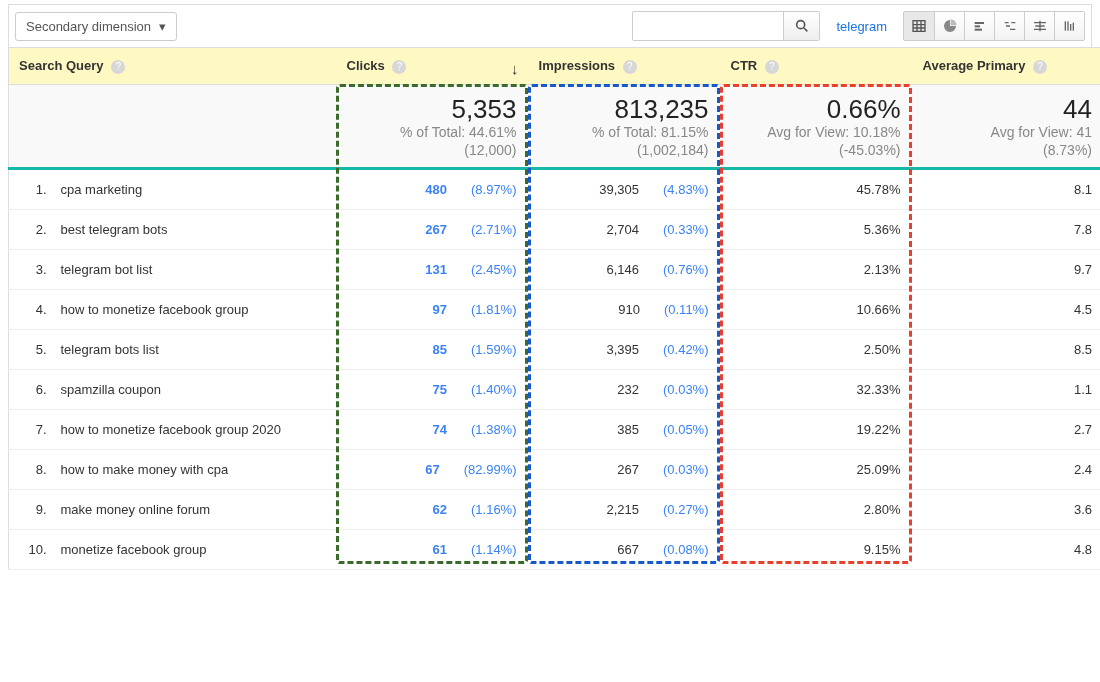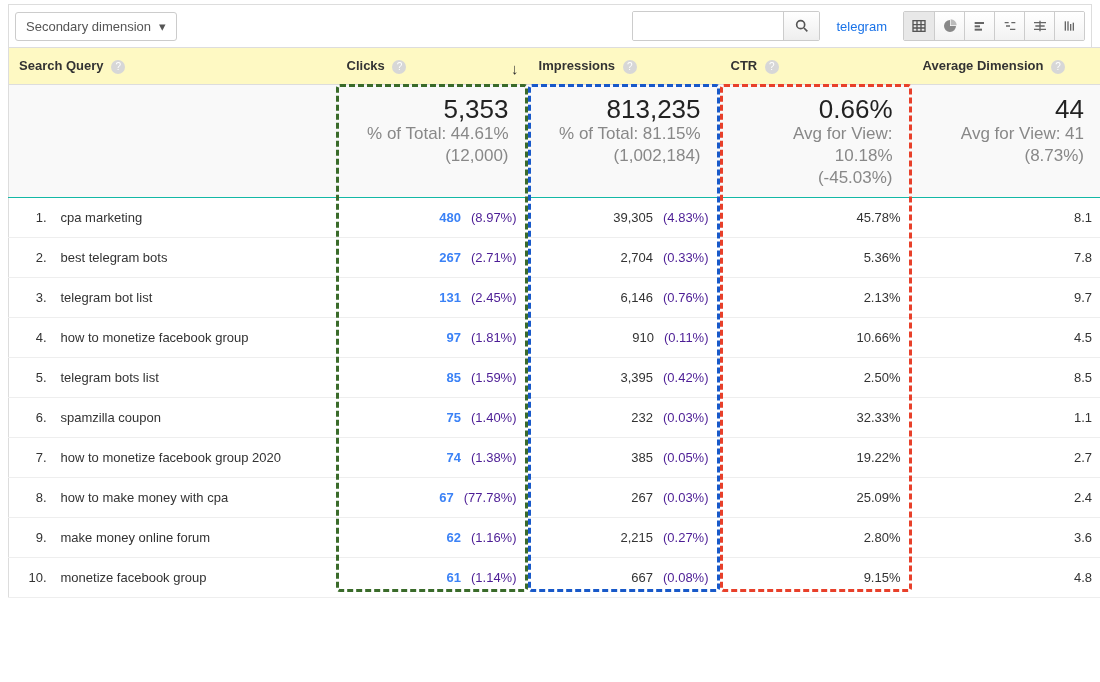--- a/index.html
+++ b/index.html
@@ -107,35 +107,35 @@
     font-size: 10px;
     align-items: center; justify-content: center;
     margin-left: 4px;
     font-weight: normal;
   }
   th.metric, td.metric, td.summary { text-align: right; }
   th.metric .mh-inner { text-align: left; }
   .sort-ic { position: absolute; right: 10px; top: 12px; color:#333; font-size: 15px; font-weight: bold; }
   tr.summaryrow td {
     background: #f9f9f9;
-    border-bottom: 1px solid #14b8a6;
-    padding: 10px 20px 8px 12px;
+    border-bottom: 3px solid #14b8a6;
+    padding: 10px 12px 8px 12px;
     vertical-align: top;
   }
   .bignum { font-size: 26px; color: #222; display: block; line-height: 1.1; }
-  .subtext { color: #888; font-size: 17px; line-height: 1.3; }
+  .subtext { color: #888; font-size: 14px; line-height: 1.3; }
   tbody tr.data td {
     border-bottom: 1px solid #eee;
     padding: 12px 12px;
     vertical-align: middle;
   }
   td.idx { text-align: right; color: #333; padding-right: 2px !important; }
   td.query { color: #333; }
   td.metric .val { font-weight: bold; color: #3b82f6; }
-  td.metric .pct { color: #4c1d95; margin-left: 10px; }
+  td.metric .pct { color: #3b82f6; margin-left: 24px; }
   td.firstsum { background: #f9f9f9; }
 
   
   .hl { position: absolute; top: 80px; bottom: 6px; border: 3px dashed; border-radius: 4px; pointer-events:none; }
   .hl-green { border-color: #3a6b2a; }
   .hl-blue  { border-color: #1859c9; }
   .hl-red   { border-color: #e8402a; }
 
   .wrap { position: relative; }
 
@@ -235,21 +235,21 @@
         </th>
         <th class="metric">
           <div class="mh-inner"><span>Impressions</span>
           <span class="help">?</span></div>
         </th>
         <th class="metric">
           <div class="mh-inner"><span>CTR</span>
           <span class="help">?</span></div>
         </th>
         <th class="metric">
-          <div class="mh-inner"><span>Average Dimension</span>
+          <div class="mh-inner"><span>Average Primary</span>
           <span class="help">?</span></div>
         </th>
       </tr>
     </thead>
     <tbody>
       <tr class="summaryrow">
         <td colspan="2" class="firstsum"></td>
         <td class="summary">
           <span class="bignum">5,353</span>
           <span class="subtext"><span>% of Total: 44.61%</span><br><span>(12,000)</span></span>
@@ -320,21 +320,21 @@
             <td class="idx">7.</td>
             <td class="query">how to monetize facebook group 2020</td>
             <td class="metric"><span class="val">74</span><span class="pct">(1.38%)</span></td>
             <td class="metric"><span>385</span><span class="pct">(0.05%)</span></td>
             <td class="metric">19.22%</td>
             <td class="metric">2.7</td>
           </tr>
           <tr class="data">
             <td class="idx">8.</td>
             <td class="query">how to make money with cpa</td>
-            <td class="metric"><span class="val">67</span><span class="pct">(77.78%)</span></td>
+            <td class="metric"><span class="val">67</span><span class="pct">(82.99%)</span></td>
             <td class="metric"><span>267</span><span class="pct">(0.03%)</span></td>
             <td class="metric">25.09%</td>
             <td class="metric">2.4</td>
           </tr>
           <tr class="data">
             <td class="idx">9.</td>
             <td class="query">make money online forum</td>
             <td class="metric"><span class="val">62</span><span class="pct">(1.16%)</span></td>
             <td class="metric"><span>2,215</span><span class="pct">(0.27%)</span></td>
             <td class="metric">2.80%</td>

